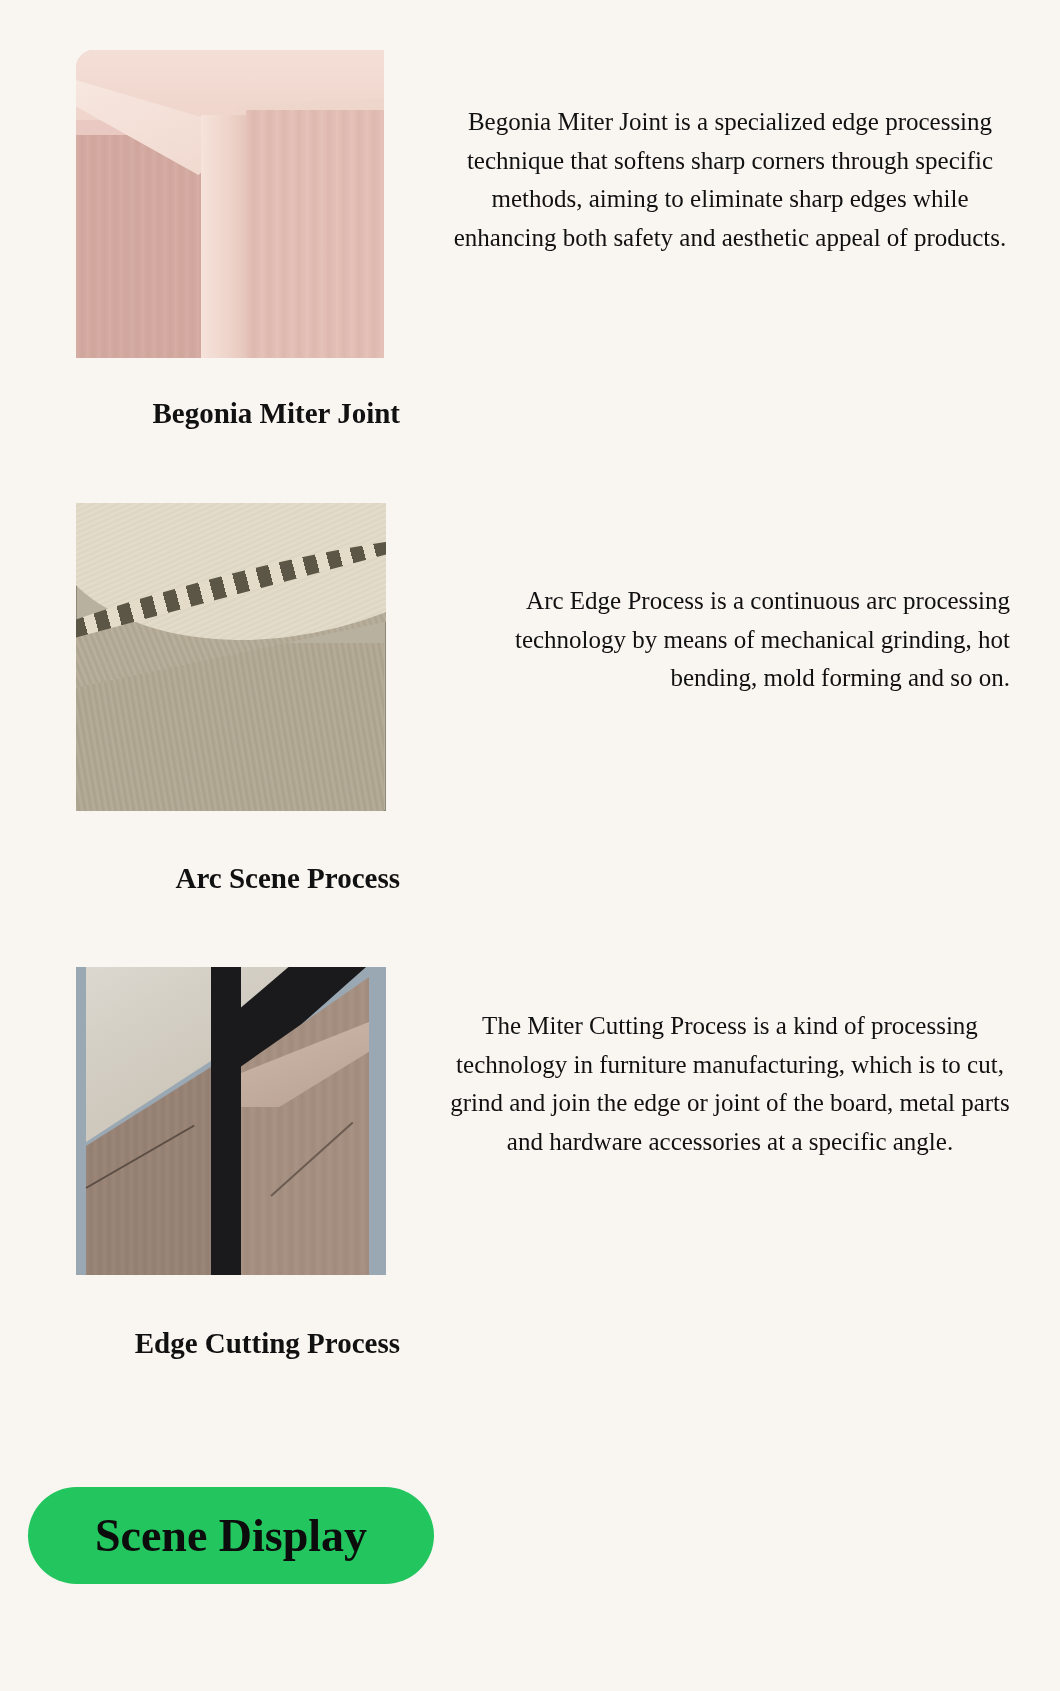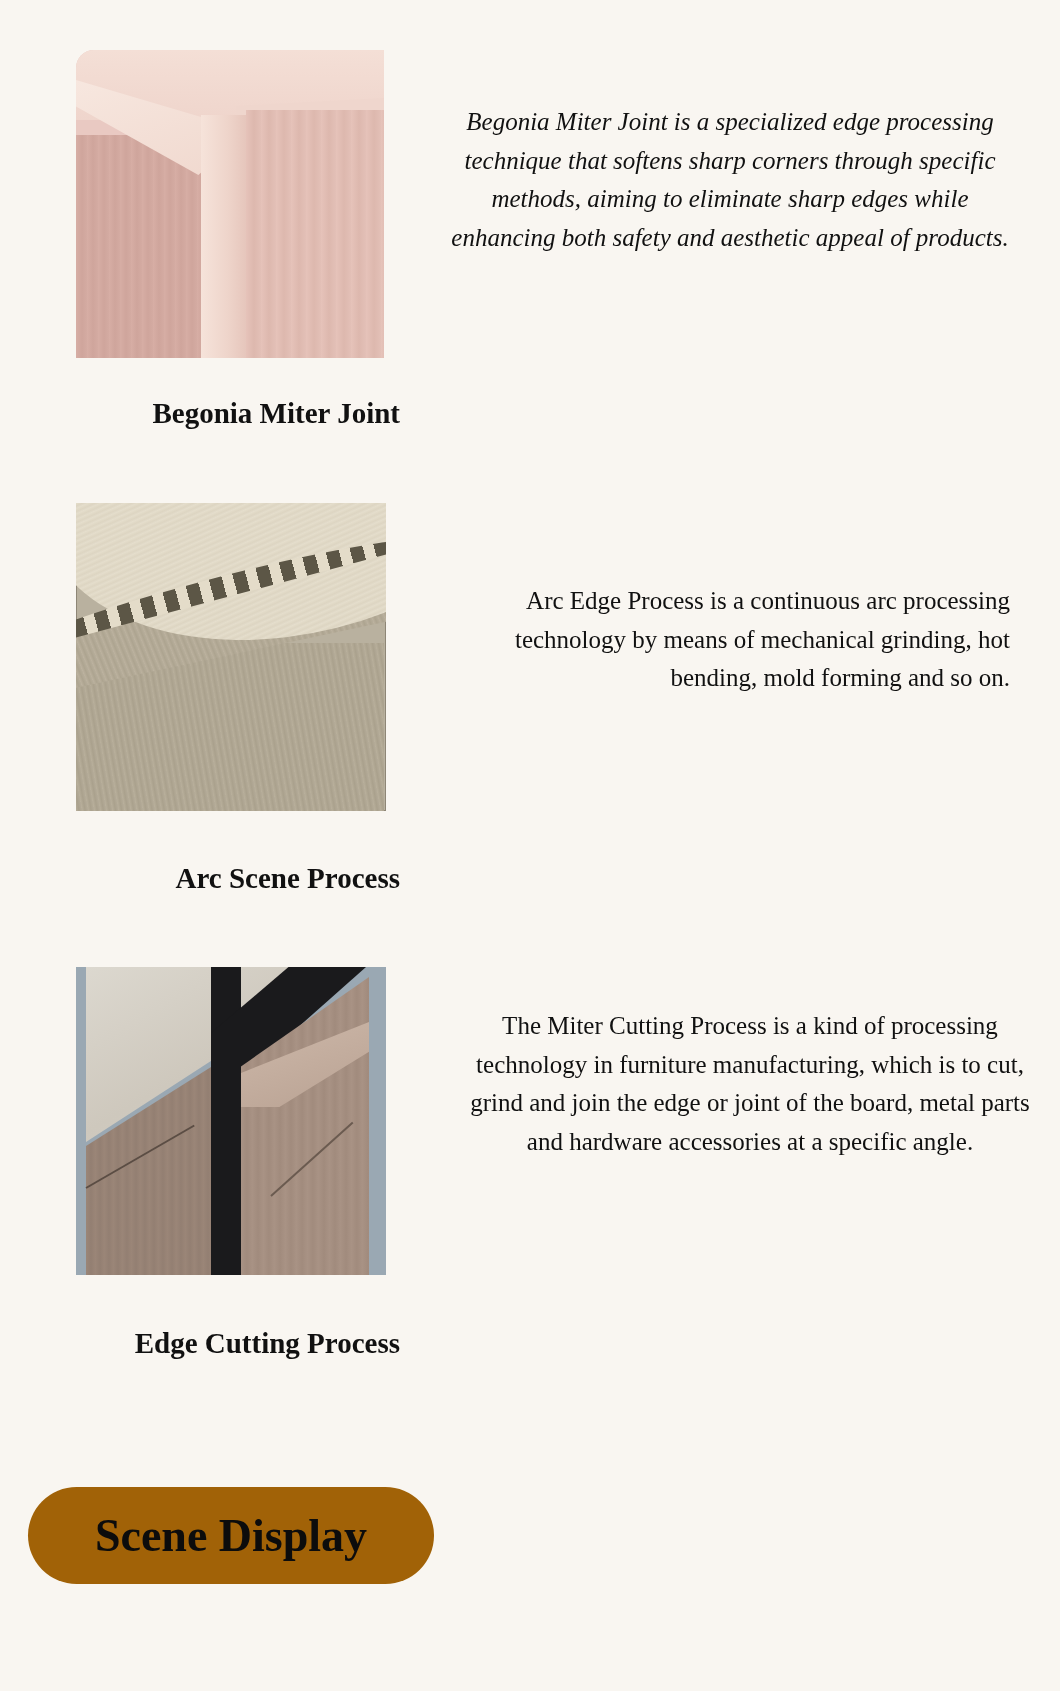--- a/index.html
+++ b/index.html
@@ -155,21 +155,21 @@
     }
 
     
     .scene-button {
       position: absolute;
       left: 28px;
       top: 1487px;
       width: 406px;
       height: 97px;
       border-radius: 49px;
-      background: #a16207;
+      background: #22c55e;
       display: flex;
       align-items: center;
       justify-content: center;
       font-weight: bold;
       font-size: 46px;
       color: #0c0c0c;
       cursor: pointer;
     }
   </style>
 </head>
@@ -178,21 +178,21 @@
 <section class="feature" style="top:0;">
   <div class="img img-begonia" style="top:50px;">
     <div class="top"></div>
     <div class="left-face"></div>
     <div class="bevel-top"></div>
     <div class="right-top"></div>
     <div class="right-face"></div>
     <div class="post"></div>
   </div>
   <div class="caption" style="top:395px;">Begonia Miter Joint</div>
-  <div class="desc" style="top:103px;font-style:italic;">Begonia Miter Joint is a specialized edge processing technique that softens sharp corners through specific methods, aiming to eliminate sharp edges while enhancing both safety and aesthetic appeal of products.</div>
+  <div class="desc" style="top:103px;">Begonia Miter Joint is a specialized edge processing technique that softens sharp corners through specific methods, aiming to eliminate sharp edges while enhancing both safety and aesthetic appeal of products.</div>
 </section>
 
 <section class="feature" style="top:0;">
   <div class="img img-arc" style="top:503px; width:310px;">
     <div class="side"></div>
     <div class="side-top"></div>
     <div class="surface"></div>
     <div class="slots"></div>
   </div>
   <div class="caption" style="top:860px;">Arc Scene Process</div>
@@ -205,18 +205,18 @@
     <div class="left-drawer"></div>
     <div class="left-line"></div>
     <div class="black-bar"></div>
     <div class="black-diag"></div>
     <div class="right-door"></div>
     <div class="right-bevel"></div>
     <div class="right-line"></div>
     <div class="frame-r"></div>
   </div>
   <div class="caption" style="top:1325px;">Edge Cutting Process</div>
-  <div class="desc" style="top:1007px;margin-left:20px;">The Miter Cutting Process is a kind of processing technology in furniture manufacturing, which is to cut, grind and join the edge or joint of the board, metal parts and hardware accessories at a specific angle.</div>
+  <div class="desc" style="top:1007px;">The Miter Cutting Process is a kind of processing technology in furniture manufacturing, which is to cut, grind and join the edge or joint of the board, metal parts and hardware accessories at a specific angle.</div>
 </section>
 
 <div class="scene-button">
   <span>Scene Display</span>
 </div>
 
 </body></html>

